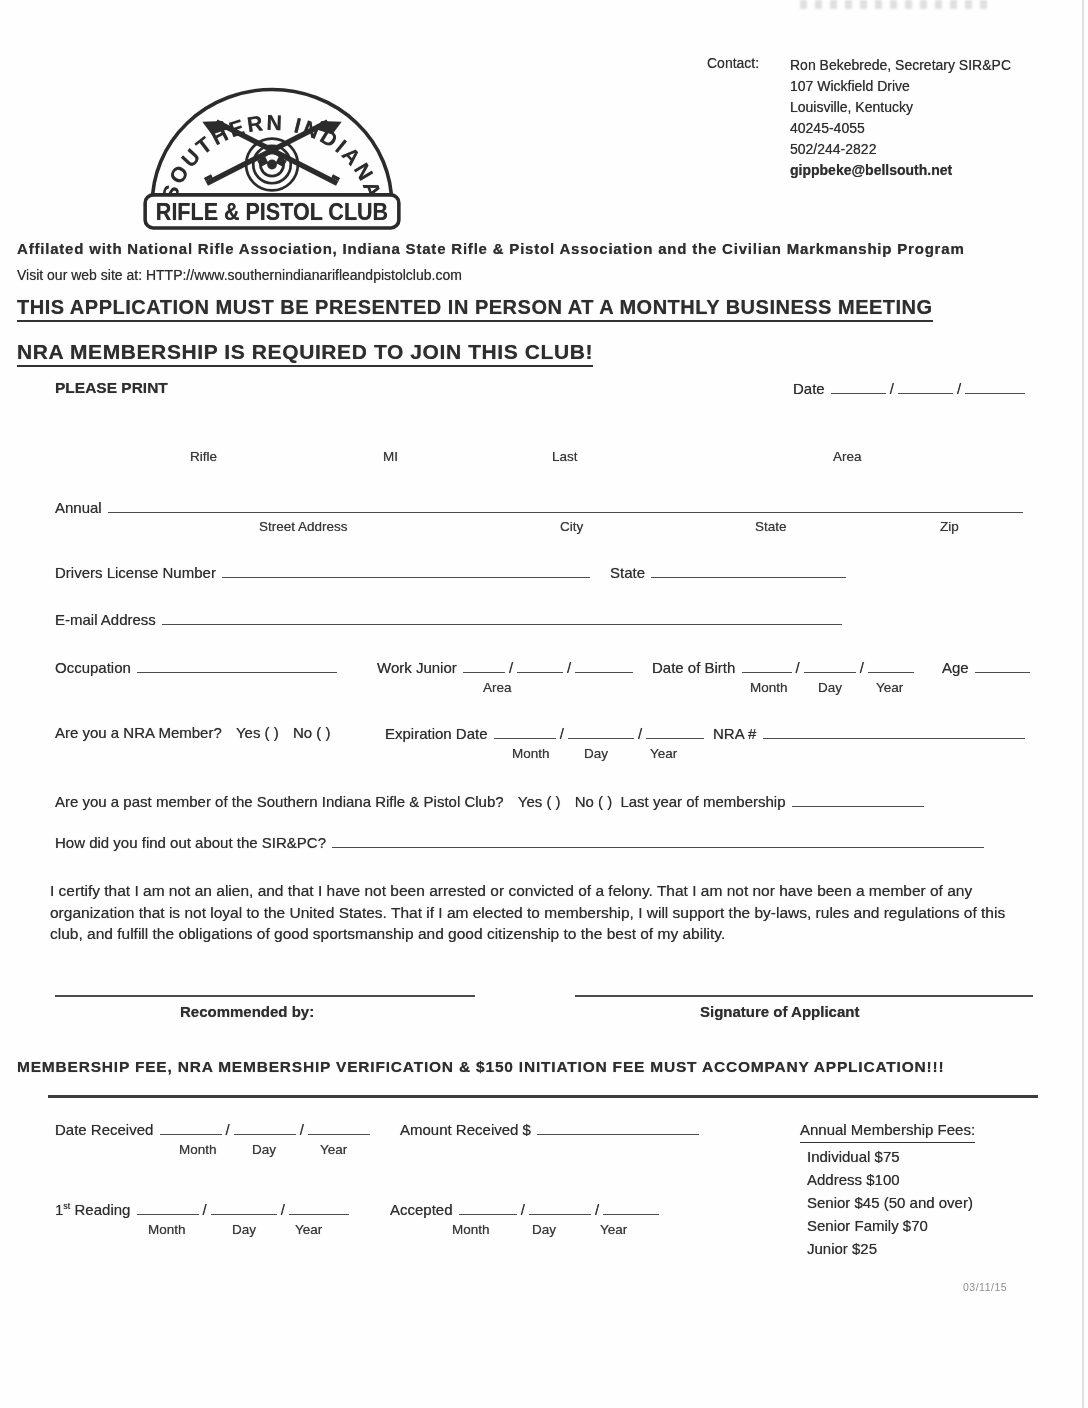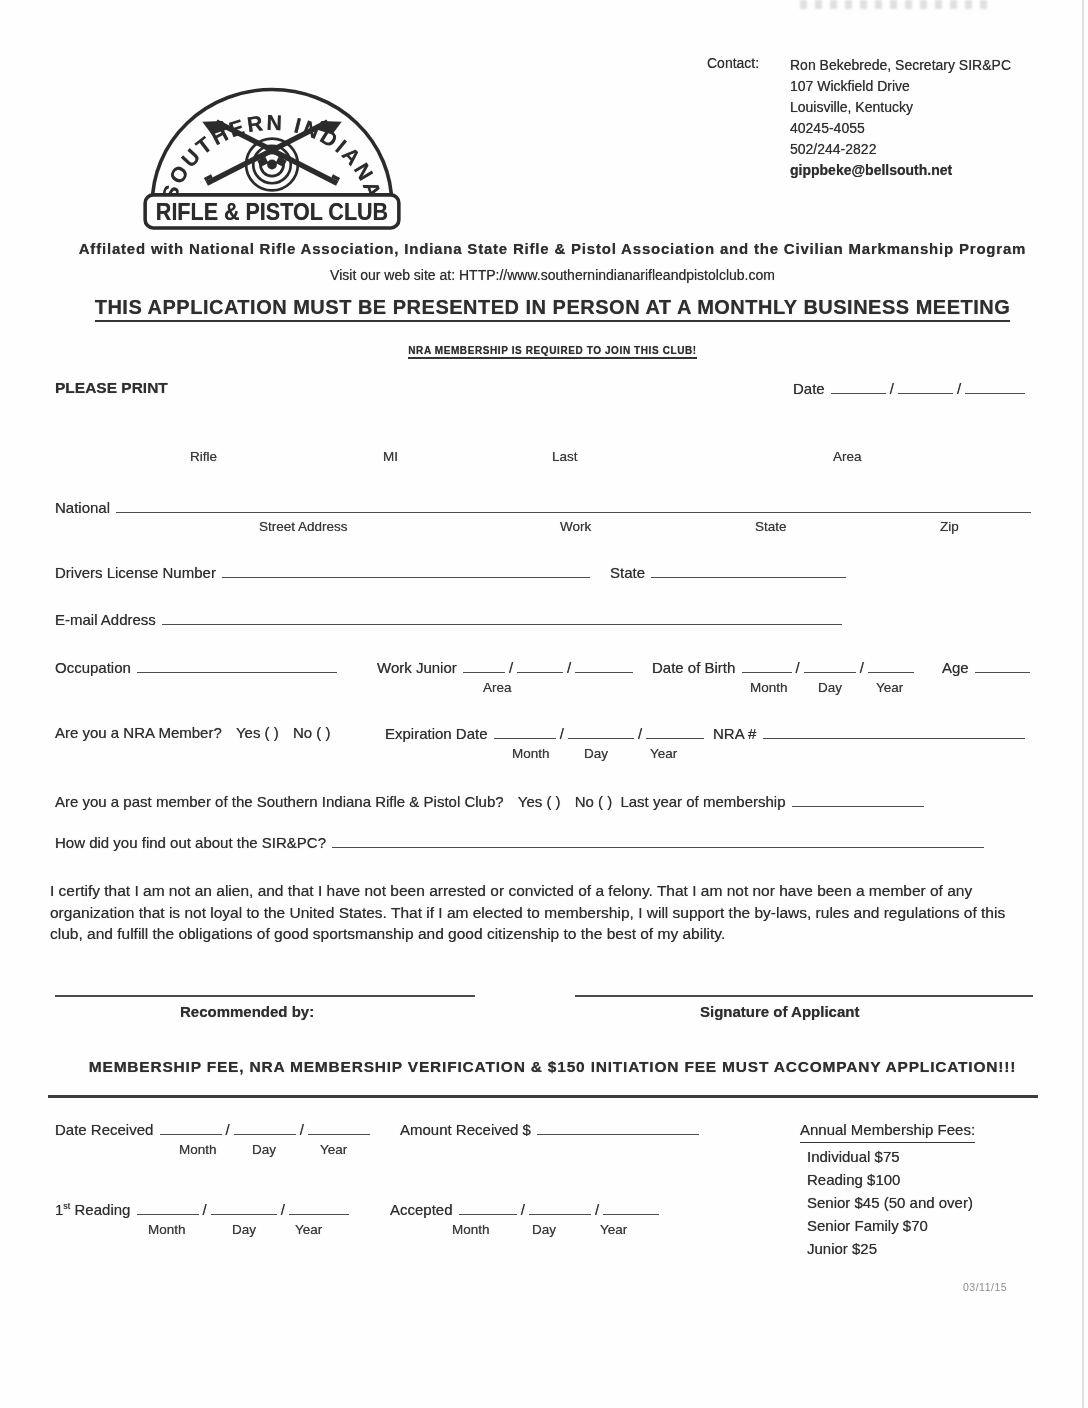--- a/index.html
+++ b/index.html
@@ -10,21 +10,21 @@
     color:#2e2e2e;
     text-shadow:0 0 0.7px rgba(55,55,55,0.75);
   }
   .row { position:absolute; left:0; right:0; height:22px; font-size:15px; white-space:nowrap; }
   .at  { position:absolute; top:0; white-space:nowrap; }
   .b   { font-weight:bold; }
   .sub { font-size:13.5px; color:#383838; }
   .bl  { display:inline-block; border-bottom:1.7px solid #4c4c4c; height:14px; margin:0 2px; vertical-align:baseline; }
   .slash { display:inline-block; margin:0 2px; }
   .chk { margin-left:10px; }
-  .center { position:absolute; left:17px; right:0; text-align:center; white-space:nowrap; }
+  .center { position:absolute; left:17px; right:0; text-align:left; white-space:nowrap; }
   .ul  { display:inline-block; border-bottom:2px solid #333; padding-bottom:1px; }
   .para { position:absolute; font-size:15.5px; line-height:21.5px; text-align:left; }
   .sigline { position:absolute; border-top:2px solid #4c4c4c; height:0; }
   .divider { position:absolute; border-top:3px solid #3d3d3d; height:0; }
   .contact { position:absolute; left:707px; top:55px; font-size:14px; }
   .contact .clabel { position:absolute; left:0; top:0; }
   .contact .clines { position:absolute; left:83px; top:0; width:300px; line-height:21px; }
   .contact .email { font-weight:bold; }
   .logo { position:absolute; left:138px; top:66px; width:268px; height:172px; }
   .fees { position:absolute; left:800px; top:1118px; font-size:15px; line-height:23px; }
@@ -91,47 +91,47 @@
       <text x="150" y="166" text-anchor="middle" font-size="26" textLength="260" lengthAdjust="spacingAndGlyphs">RIFLE &amp; PISTOL CLUB</text>
     </svg>
   </div>
 
   <div class="center b" style="top:240px; font-size:15px; letter-spacing:0.8px;">Affilated with National Rifle Association, Indiana State Rifle &amp; Pistol Association and the Civilian Markmanship Program</div>
   <div class="center" style="top:267px; font-size:14px;">Visit our web site at: HTTP://www.southernindianarifleandpistolclub.com</div>
   <div class="center" style="top:296px;">
     <span class="ul b" style="font-size:20px; letter-spacing:0.5px;">THIS APPLICATION MUST BE PRESENTED IN PERSON AT A MONTHLY BUSINESS MEETING</span>
   </div>
   <div class="center" style="top:340px;">
-    <span class="ul b" style="font-size:10px; letter-spacing:0.6px;">NRA MEMBERSHIP IS REQUIRED TO JOIN THIS CLUB!</span>
+    <span class="ul b" style="font-size:21px; letter-spacing:0.6px;">NRA MEMBERSHIP IS REQUIRED TO JOIN THIS CLUB!</span>
   </div>
 
   <div class="row" style="top:379px;">
     <span class="at b" style="left:55px; font-size:15.5px;">PLEASE PRINT</span>
     <span class="at" style="left:793px;">
       <span>Date</span>
       <span class="bl" style="width:55px;"></span><span class="slash">/</span><span class="bl" style="width:55px;"></span><span class="slash">/</span><span class="bl" style="width:60px;"></span>
     </span>
   </div>
 
   <div class="row" style="top:449px;">
     <span class="at sub" style="left:190px;">Rifle</span>
     <span class="at sub" style="left:383px;">MI</span>
     <span class="at sub" style="left:552px;">Last</span>
     <span class="at sub" style="left:833px;">Area</span>
   </div>
 
   <div class="row" style="top:498px;">
     <span class="at" style="left:55px;">
-      <span>National</span>
+      <span>Annual</span>
       <span class="bl" style="width:915px;"></span>
     </span>
   </div>
   <div class="row" style="top:519px;">
     <span class="at sub" style="left:245px;margin-left:14px;">Street Address</span>
-    <span class="at sub" style="left:560px;">Work</span>
+    <span class="at sub" style="left:560px;">City</span>
     <span class="at sub" style="left:755px;">State</span>
     <span class="at sub" style="left:940px;">Zip</span>
   </div>
 
   <div class="row" style="top:563px;">
     <span class="at" style="left:55px;">
       <span>Drivers License Number</span>
       <span class="bl" style="width:368px;"></span>
     </span>
     <span class="at" style="left:610px;">
@@ -234,21 +234,21 @@
   </div>
   <div class="row" style="top:1142px;">
     <span class="at sub" style="left:179px;">Month</span>
     <span class="at sub" style="left:252px;">Day</span>
     <span class="at sub" style="left:320px;">Year</span>
   </div>
 
   <div class="fees">
     <div><span class="ftitle">Annual Membership Fees:</span></div>
     <div class="fitem">Individual $75</div>
-    <div class="fitem">Reading $100</div>
+    <div class="fitem">Address $100</div>
     <div class="fitem">Senior $45 (50 and over)</div>
     <div class="fitem">Senior Family $70</div>
     <div class="fitem">Junior $25</div>
   </div>
 
   <div class="row" style="top:1200px;">
     <span class="at" style="left:55px;">
       <span><span>1</span><sup>st</sup> <span>Reading</span></span>
       <span class="bl" style="width:62px;"></span><span class="slash">/</span><span class="bl" style="width:66px;"></span><span class="slash">/</span><span class="bl" style="width:60px;"></span>
     </span>

